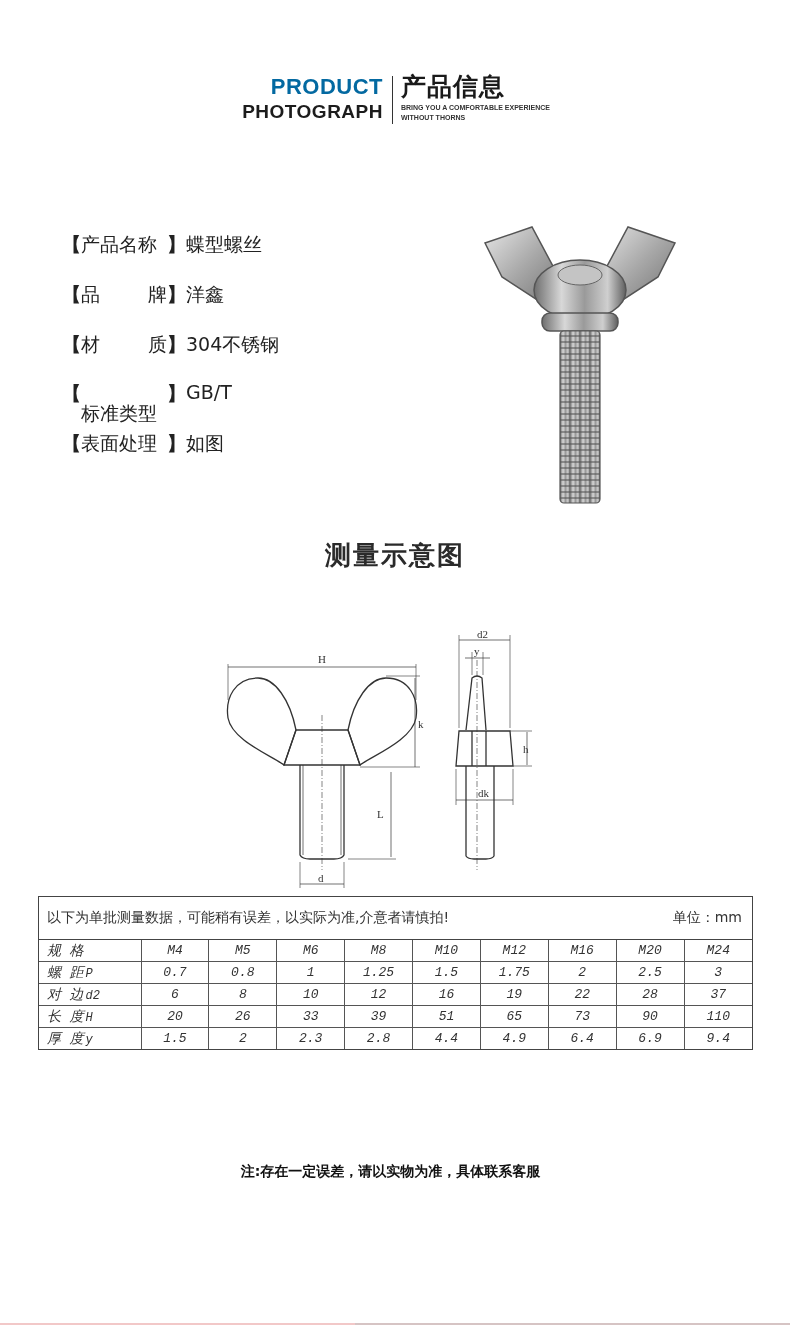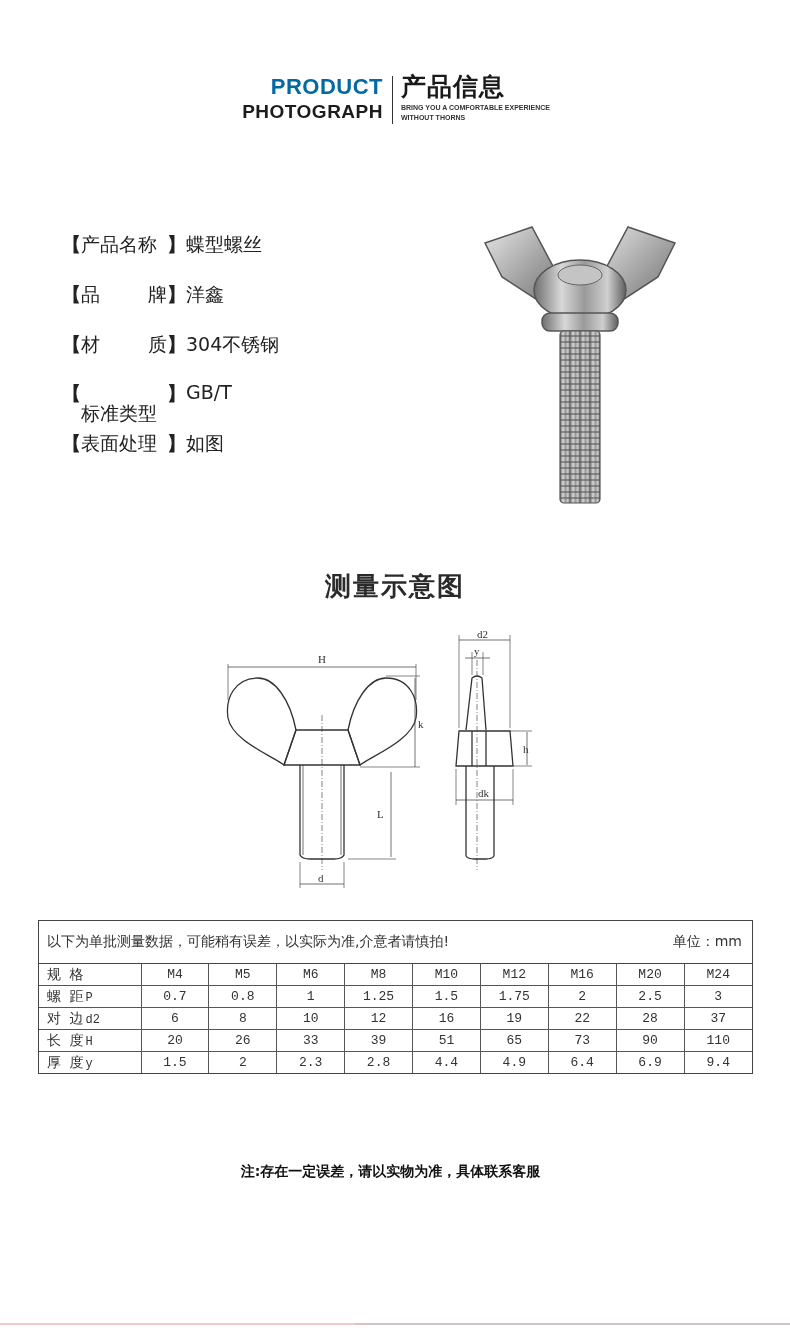--- a/index.html
+++ b/index.html
@@ -15,29 +15,29 @@
 
   
   .info-row { left:62px; font-size:19px; color:#222; display:flex; }
   .info-label { width:124px; display:flex; justify-content:space-between; }
   .info-label .br { font-weight:bold; }
   .info-value { margin-left:0px; }
 
   
   .photo { left:480px; top:215px; width:200px; height:295px; }
 
-  .section-title { left:0; width:790px; top:538px; text-align:center; font-size:26px; font-weight:bold; color:#2a2a2a; letter-spacing:2px;margin-top:31px; }
+  .section-title { left:0; width:790px; top:538px; text-align:center; font-size:26px; font-weight:bold; color:#2a2a2a; letter-spacing:2px; }
 
   .diagram { left:220px; top:630px; width:330px; height:265px; }
 
   
-  .spec { left:38px; top:920px; width:715px; border:1.5px solid #444; box-sizing:border-box; }
+  .spec { left:38px; top:896px; width:715px; border:1.5px solid #444; box-sizing:border-box; }
   .spec-note { height:42px; display:flex; align-items:center; justify-content:space-between; padding:0 10px 0 8px; border-bottom:1.5px solid #444; font-size:14px; color:#333; }
   .spec-note .unit { font-size:14px; }
-  .spec table { border-collapse:collapse; width:100%; table-layout:fixed; }
+  .spec table { border-collapse:collapse; width:100%; table-layout:fixed;font-style:italic; }
   .spec td { border:1px solid #555; height:21px; padding:0; font-family:"Liberation Mono", monospace; font-size:13px; text-align:center; color:#333; }
   .spec tr:first-child td { border-top:none; }
   .spec tr td:first-child { border-left:none; text-align:left; padding-left:8px; font-family:"DejaVu Sans", sans-serif; font-size:14px; letter-spacing:2px; }
   .spec tr td:last-child { border-right:none; }
   .spec tr:last-child td { border-bottom:none; }
   .spec td .sym { font-family:"Liberation Mono", monospace; font-size:12px; letter-spacing:0; }
 
   .footnote { left:0; width:781px; top:1163px; text-align:center; font-size:14px; font-weight:bold; color:#111; }
   .bottom-line { left:0; top:1323px; width:790px; height:2px; background:linear-gradient(to right, #f2c8c8 0%, #f2c8c8 45%, #d6c4c4 45%, #d6c4c4 100%); }
 </style>

